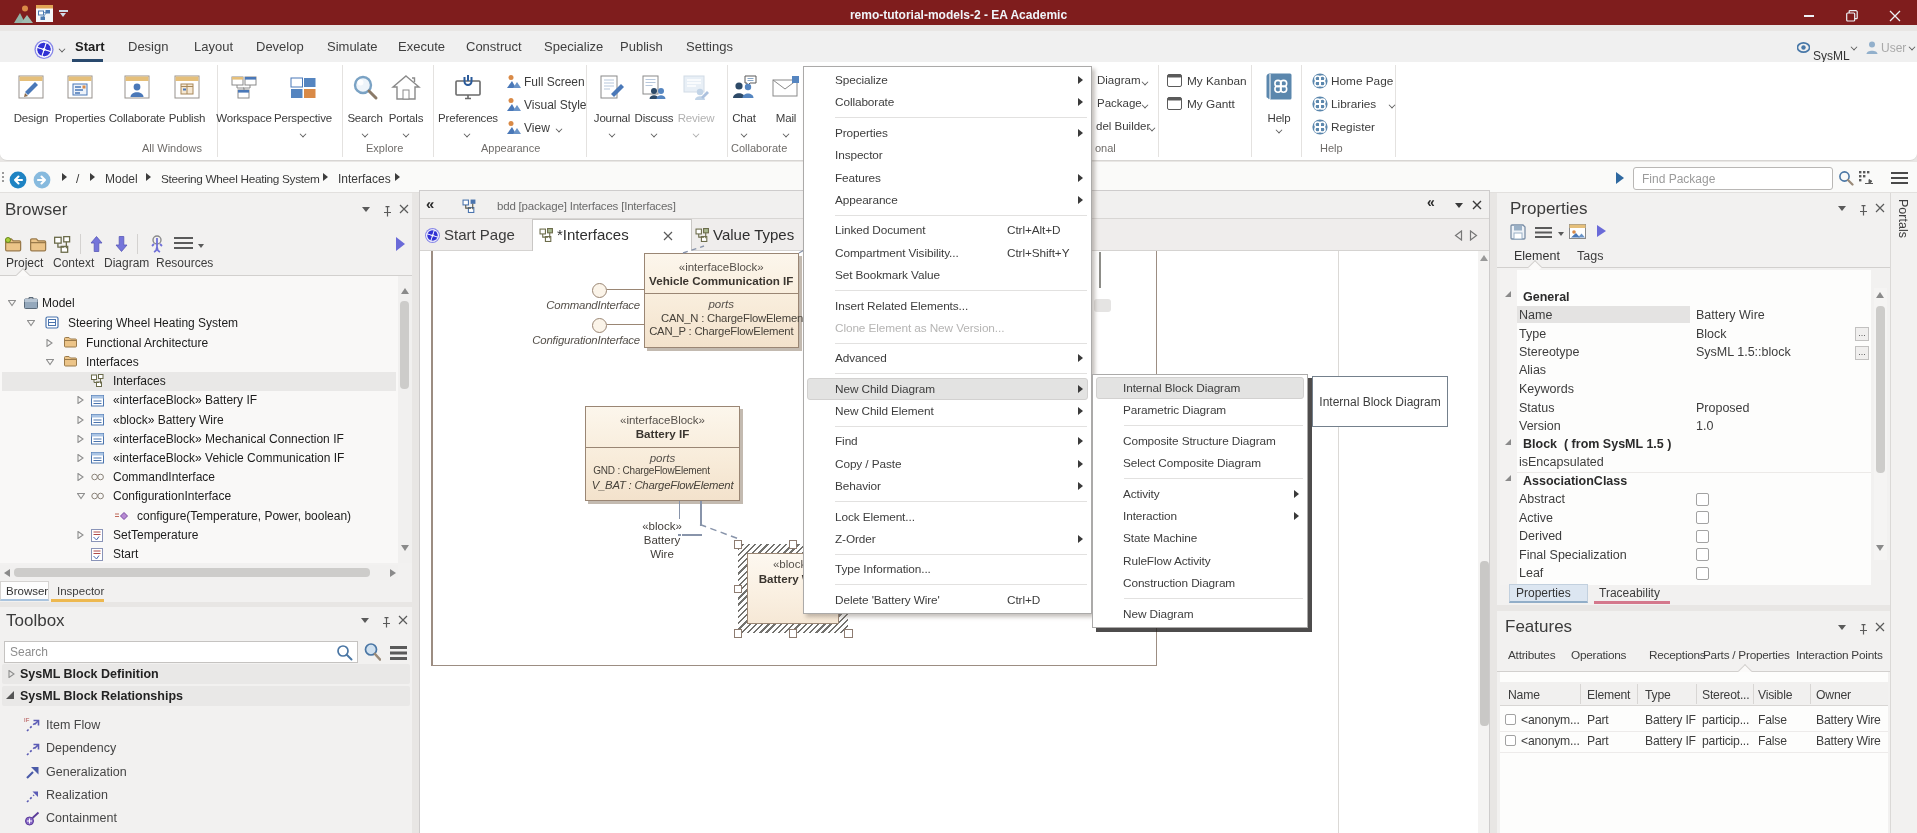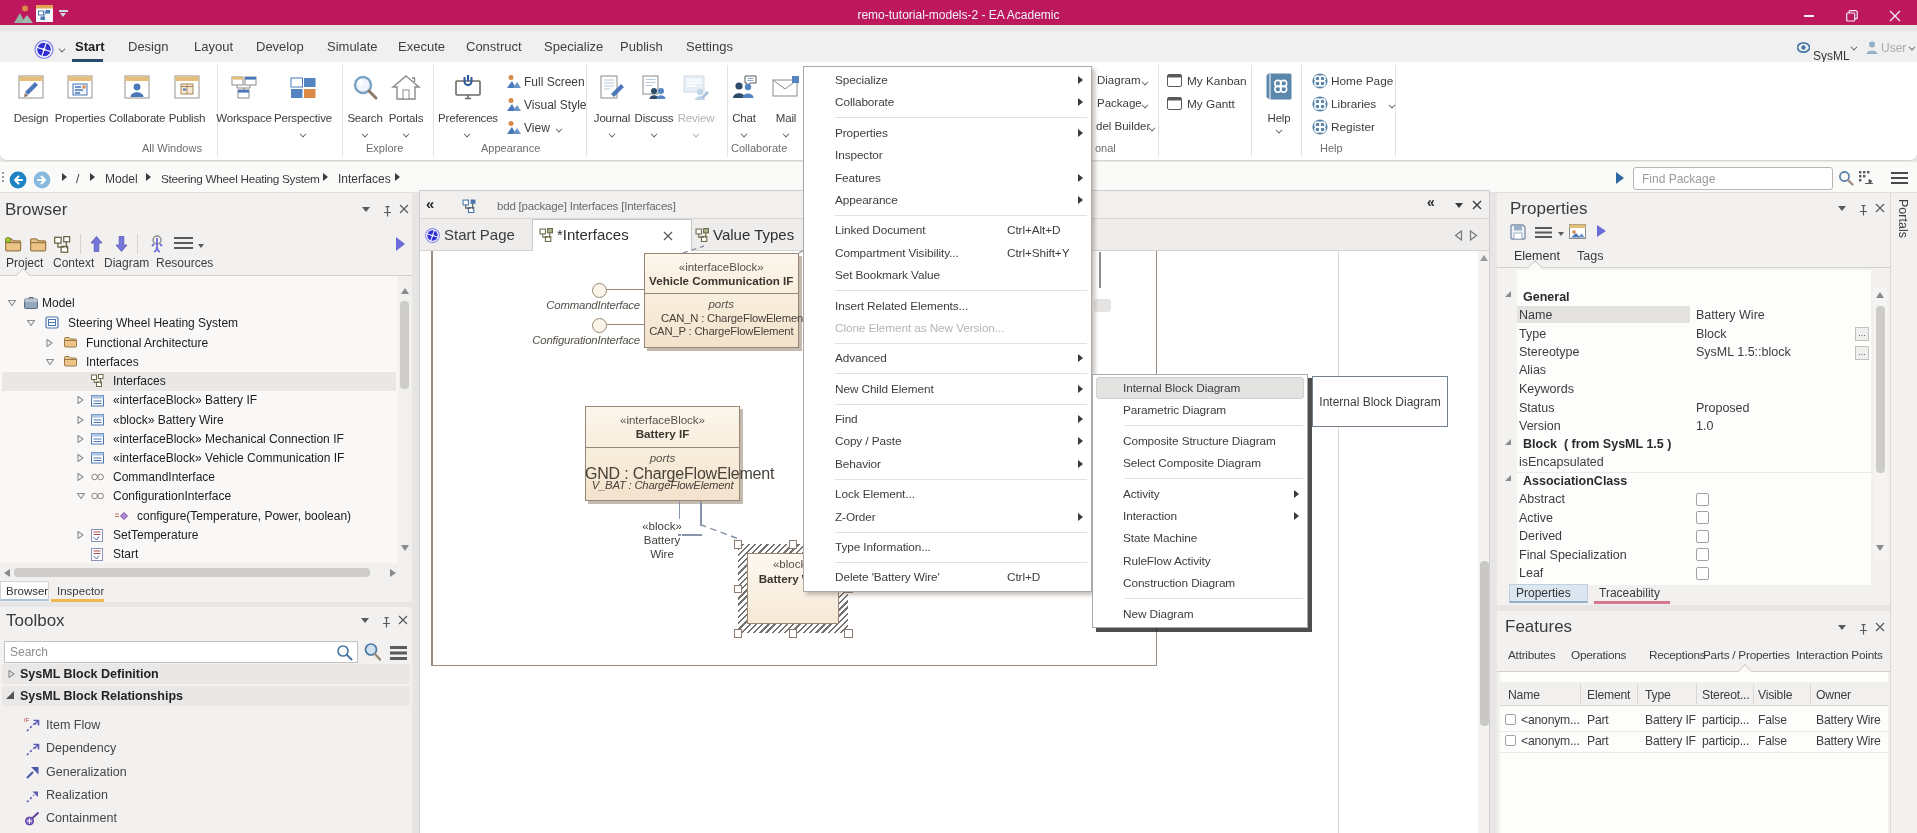--- a/index.html
+++ b/index.html
@@ -1,21 +1,21 @@
 <!DOCTYPE html>
 <html><head>
 <meta charset="utf-8">
 <style>
 *{margin:0;padding:0;box-sizing:border-box;}
 html,body{width:1917px;height:833px;overflow:hidden;}
 body{font-family:"Liberation Sans",sans-serif;background:#e8e6e4;position:relative;}
 .abs{position:absolute;}
 .txt{position:absolute;white-space:nowrap;}
 
-#titlebar{position:absolute;left:0;top:0;width:1917px;height:25px;background:#be185d;}
+#titlebar{position:absolute;left:0;top:0;width:1917px;height:25px;background:#7f1d1d;font-weight:bold;}
 #title-text{position:absolute;left:0;right:0;top:8px;text-align:center;color:#f0f4f9;font-size:12px;}
 
 #tabrow{position:absolute;left:0;top:31px;width:1917px;height:31px;background:#f0f0f0;}
 .rtab{position:absolute;top:8px;font-size:13px;color:#3f3f3f;}
 
 #ribbon{position:absolute;left:0;top:62px;width:1917px;height:99px;background:#fff;border-bottom:1px solid #d7d5d3;border-radius:0 0 7px 7px;}
 .rsep{position:absolute;top:3px;width:1px;height:92px;background:#e4e2e0;}
 .rlabel{position:absolute;top:80px;font-size:11px;color:#6f6c69;}
 .ritem{position:absolute;font-size:12px;color:#3c3c3c;white-space:nowrap;}
 .rlc{width:60px;text-align:center;font-size:11.5px;letter-spacing:-0.2px;}
@@ -709,21 +709,21 @@
   <div class="abs" style="left:171.5px;top:127px;width:15px;height:15px;border-radius:50%;background:#fbf4e9;border:1.5px solid #9a8674;"></div>
   <div class="txt" style="left:20px;top:107.5px;width:200px;text-align:right;font-size:11.4px;letter-spacing:-0.2px;font-style:italic;color:#55504a;">CommandInterface</div>
   <div class="txt" style="left:20px;top:142.5px;width:200px;text-align:right;font-size:11.4px;letter-spacing:-0.2px;font-style:italic;color:#55504a;">ConfigurationInterface</div>
 
   <div class="abs" style="left:168px;top:218px;width:155px;height:95px;background:#c3bab0;"></div>
   <div class="abs" style="left:165px;top:215px;width:155px;height:95px;background:linear-gradient(180deg,#fcf6ec 0%,#f8ecda 55%,#f3e2cc 100%);border:1px solid #9a8674;"></div>
   <div class="abs" style="left:165px;top:255.5px;width:155px;height:1px;background:#9a8674;"></div>
   <div class="txt" style="left:165px;top:223px;width:155px;text-align:center;font-size:11.5px;color:#55504a;">«interfaceBlock»</div>
   <div class="txt" style="left:165px;top:236px;width:155px;text-align:center;font-size:11.6px;font-weight:bold;color:#3a352f;">Battery IF</div>
   <div class="txt" style="left:165px;top:260.5px;width:155px;text-align:center;font-size:11.5px;font-style:italic;color:#55504a;">ports</div>
-  <div class="txt" style="left:165px;top:274px;width:133px;text-align:center;font-size:16px;letter-spacing:-0.2px;color:#47423a;">GND : ChargeFlowElement</div>
+  <div class="txt" style="left:165px;top:274px;width:133px;text-align:center;font-size:10px;letter-spacing:-0.2px;color:#47423a;">GND : ChargeFlowElement</div>
   <div class="txt" style="left:165px;top:287.5px;width:155px;text-align:center;font-size:11.3px;letter-spacing:-0.2px;color:#47423a;font-style:italic;">V_BAT : ChargeFlowElement</div>
 
   <div class="abs" style="left:258.5px;top:310px;width:1.5px;height:18px;background:#8894aa;"></div>
   <div class="abs" style="left:280px;top:310px;width:1.5px;height:24.5px;background:#8894aa;"></div>
   <div class="abs" style="left:262px;top:343px;width:19.5px;height:1.5px;background:#8894aa;"></div>
   <div class="abs" style="left:258px;top:342.5px;width:2.5px;height:2.5px;background:#8894aa;"></div>
   <svg class="abs" style="left:279px;top:332px;" width="42" height="18" viewBox="0 0 42 18">
       <path d="M1,1.5 L40,16" stroke="#8894aa" stroke-width="1.5" stroke-dasharray="6.5 4.5" fill="none"></path>
     </svg>
   <div class="txt" style="left:192px;top:329px;width:100px;text-align:center;font-size:11.5px;color:#403c38;">«block»</div>
@@ -920,20 +920,24 @@
     </div>
   <div class="mi dis">
       <span class="lab">Clone Element as New Version...</span>
     </div>
   <div class="msep"></div>
   <div class="mi">
       <span class="lab">Advanced</span>
       <span class="sub"></span>
     </div>
   <div class="msep"></div>
+  <div class="mi hl">
+      <span class="lab">New Child Diagram</span>
+      <span class="sub"></span>
+    </div>
   <div class="mi">
       <span class="lab">New Child Element</span>
       <span class="sub"></span>
     </div>
   <div class="msep"></div>
   <div class="mi">
       <span class="lab">Find</span>
       <span class="sub"></span>
     </div>
   <div class="mi">

